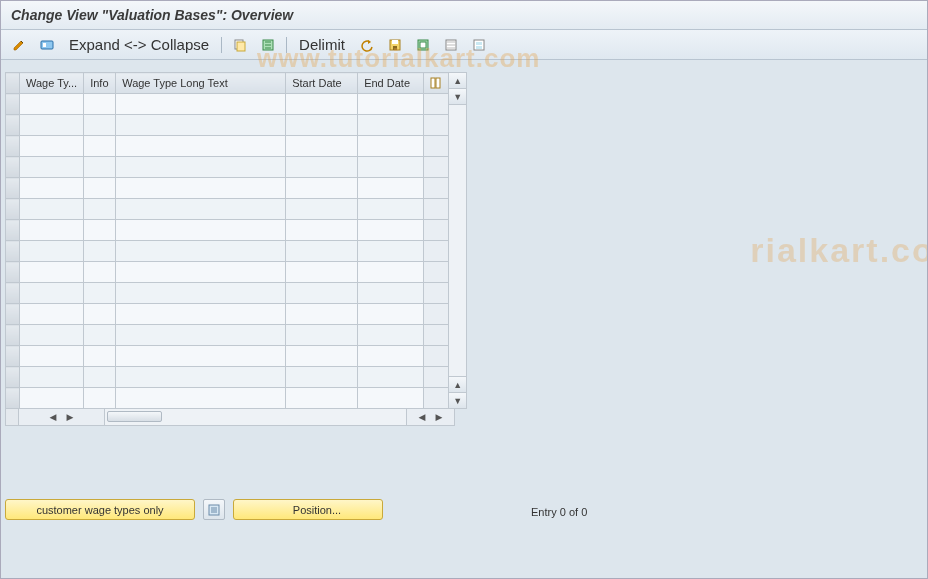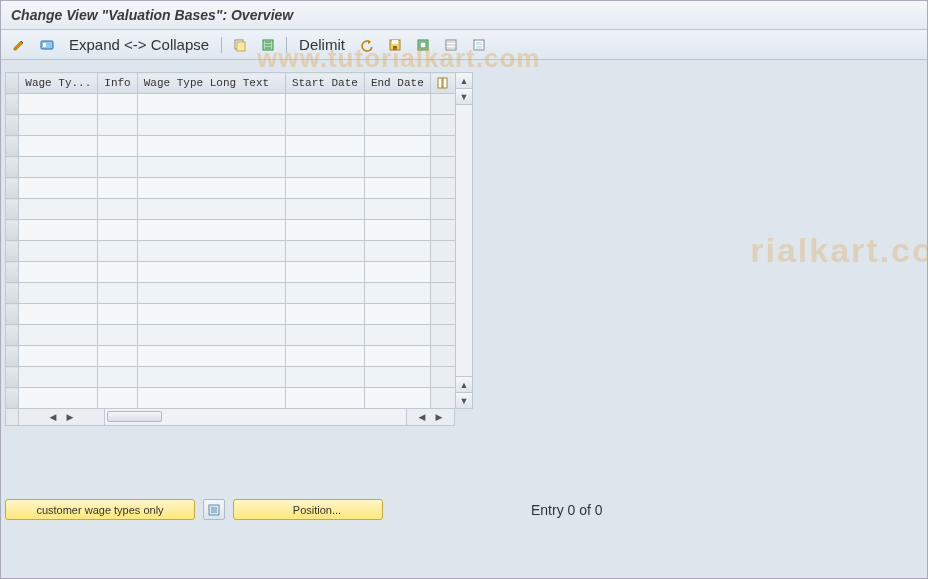--- a/index.html
+++ b/index.html
@@ -53,21 +53,20 @@
   .content {
     padding: 12px 0 0 4px;
   }
   .grid-wrap {
     display: flex;
     width: 468px;
   }
   .grid {
     border-collapse: collapse;
     background: #d946ef;
-    font-family: Liberation Mono, monospace;
   }
   .grid th, .grid td {
     border: 1px solid #c0c8d0;
     font-weight: normal;
     text-align: left;
     padding: 3px 6px;
     height: 21px;
     white-space: nowrap;
     overflow: hidden;
   }
@@ -164,21 +163,21 @@
     width:22px;height:21px;
     background:linear-gradient(#f4f7fa,#dde5ec);
     border:1px solid #b0bac4;border-radius:2px;
     display:flex;align-items:center;justify-content:center;
     cursor:pointer;
   }
   .entry-text{
     position:absolute;
     bottom:60px;
     left:530px;
-    font-size:14px;color:#333;
+    font-size:11px;color:#333;
   }
   .watermark{
     position:absolute;
     top:42px;left:256px;
     font-size:26px;
     font-weight:bold;
     color:rgba(230,160,70,0.35);
     letter-spacing:1px;
     pointer-events:none;
     z-index:50;

